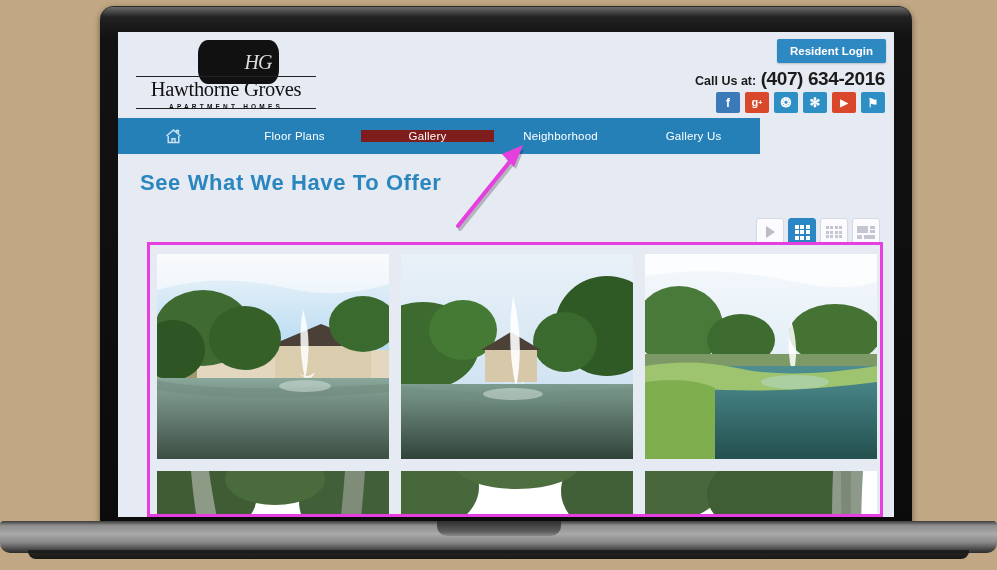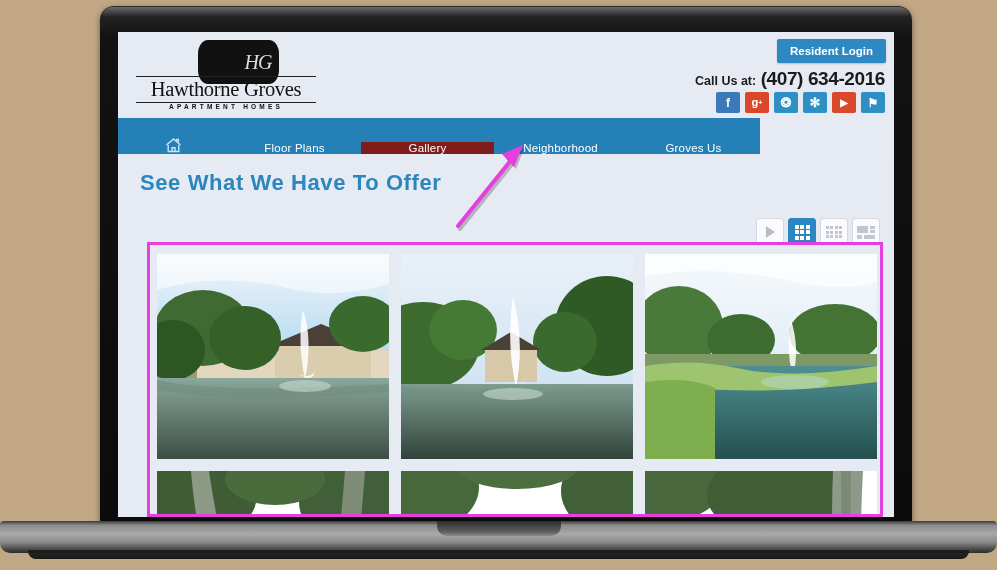--- a/index.html
+++ b/index.html
@@ -55,21 +55,21 @@
     position:absolute;left:62px;top:0px;width:42px;height:44px;
     background:#111;color:#ddd;border-radius:10px/14px;
     font-family:"Liberation Serif", serif;font-style:italic;
     font-size:20px;text-align:center;line-height:44px;letter-spacing:-1px;padding-left:39px;
   }
   #logo-wordmark{
     position:absolute;left:0;top:36px;width:180px;
     font-family:"Liberation Serif", serif;
     font-size:20.5px;color:#111;text-align:center;letter-spacing:-.3px;
     border-top:1px solid #222;border-bottom:1px solid #222;
-    padding:1px 0 1px 0;white-space:nowrap;
+    padding:1px 0 7px 0;white-space:nowrap;
   }
   #logo-tagline{
     position:absolute;left:0;top:63px;width:180px;text-align:center;
     font-size:6.5px;font-weight:bold;letter-spacing:3.2px;color:#111;
   }
 
   #resident-login{
     position:absolute;right:8px;top:7px;
     background:#2e88c2;color:#fff;border:0;
     font-family:"Liberation Sans", sans-serif;
@@ -90,21 +90,21 @@
     color:#fff;font-size:12px;font-weight:bold;cursor:pointer;
     font-family:"Liberation Sans", sans-serif;line-height:1;
   }
   .sc-blue{background:#3b79b8;}
   .sc-red{background:#d9482b;}
   .sc-lblue{background:#2e8fc4;}
 
   
   #main-nav{
     position:relative;width:642px;height:36px;background:#2680b8;
-    display:flex;align-items:flex-end;
+    display:flex;align-items:center;
   }
   .nav-item{
     flex:1;display:flex;align-items:center;justify-content:center;
     color:#fff;font-size:11.5px;cursor:pointer;letter-spacing:.2px;
   }
   .nav-item.home{flex:0 0 110px;}
   .nav-item.active{background:#7f1d1d;}
   #home-icon-svg{display:block;}
 
   
@@ -200,21 +200,21 @@
       <div class="nav-item">
         <span>Floor Plans</span>
       </div>
       <div class="nav-item active">
         <span>Gallery</span>
       </div>
       <div class="nav-item">
         <span>Neighborhood</span>
       </div>
       <div class="nav-item">
-        <span>Groves Us</span>
+        <span>Gallery Us</span>
       </div>
     </div>
 
     <div id="content-area">
 
       <div id="page-title">See What We Have To Offer</div>
 
       <div id="view-toolbar">
         <div class="view-btn">
           <span class="play-tri"></span>

